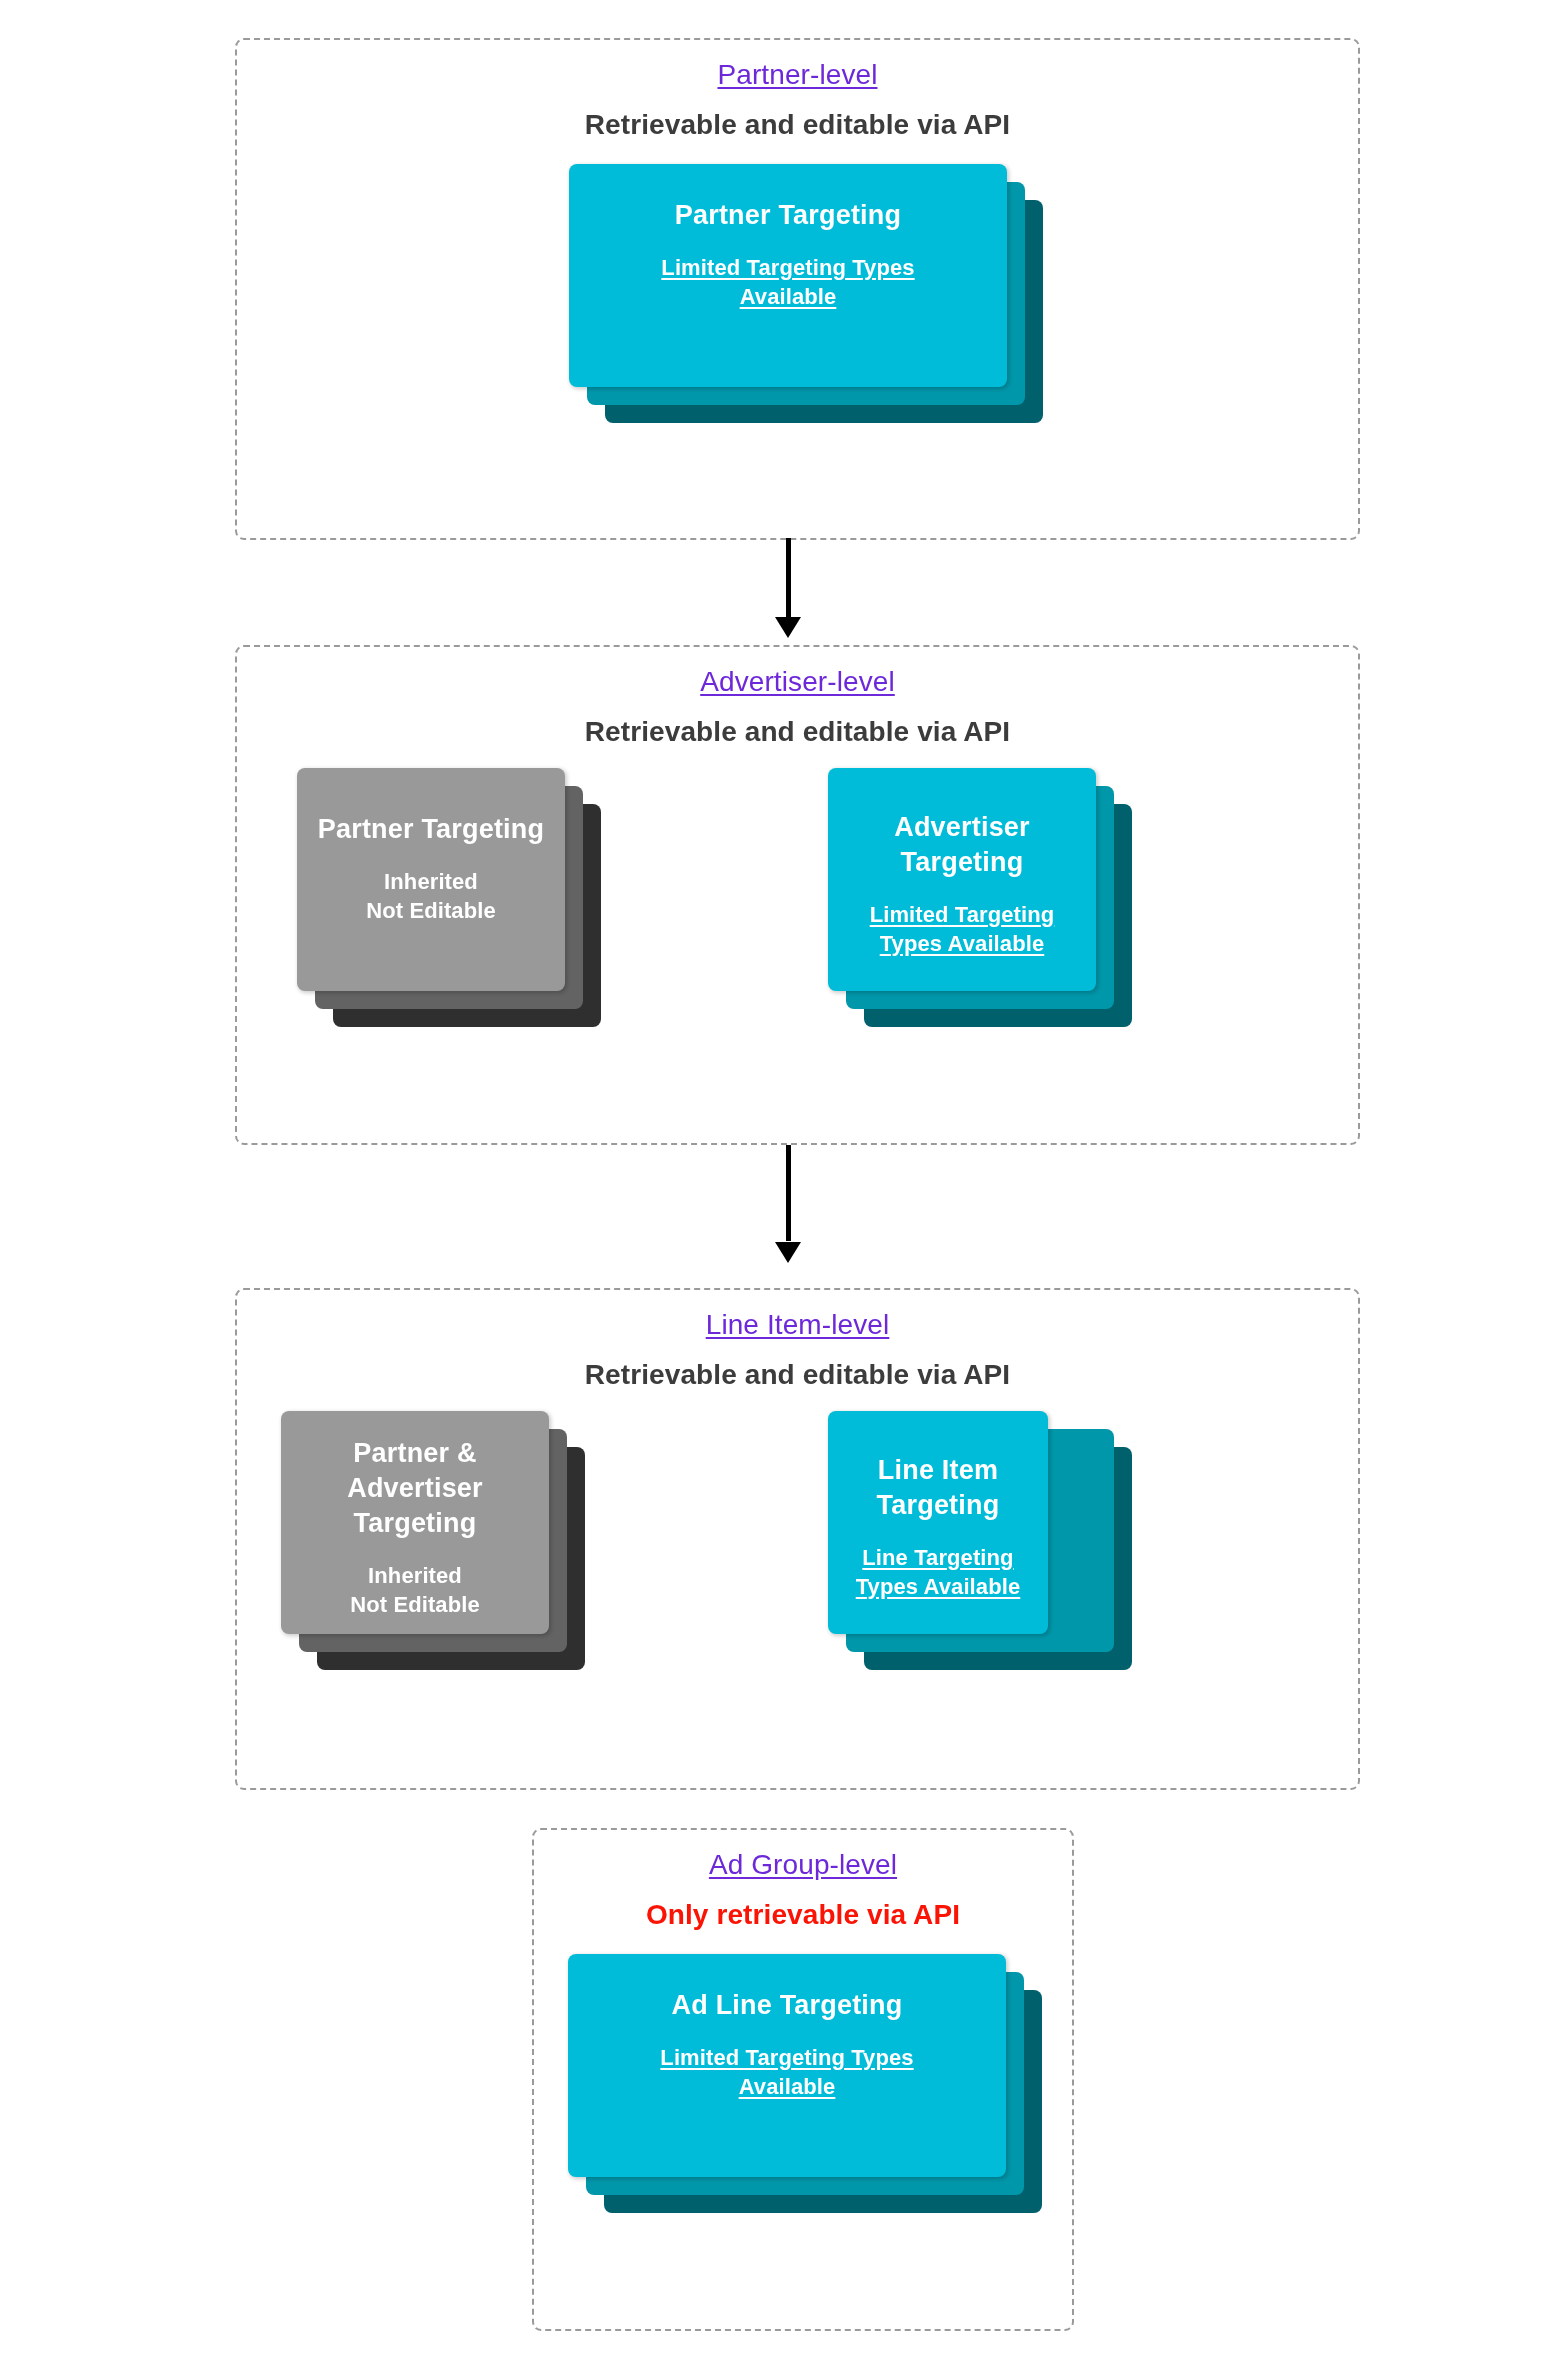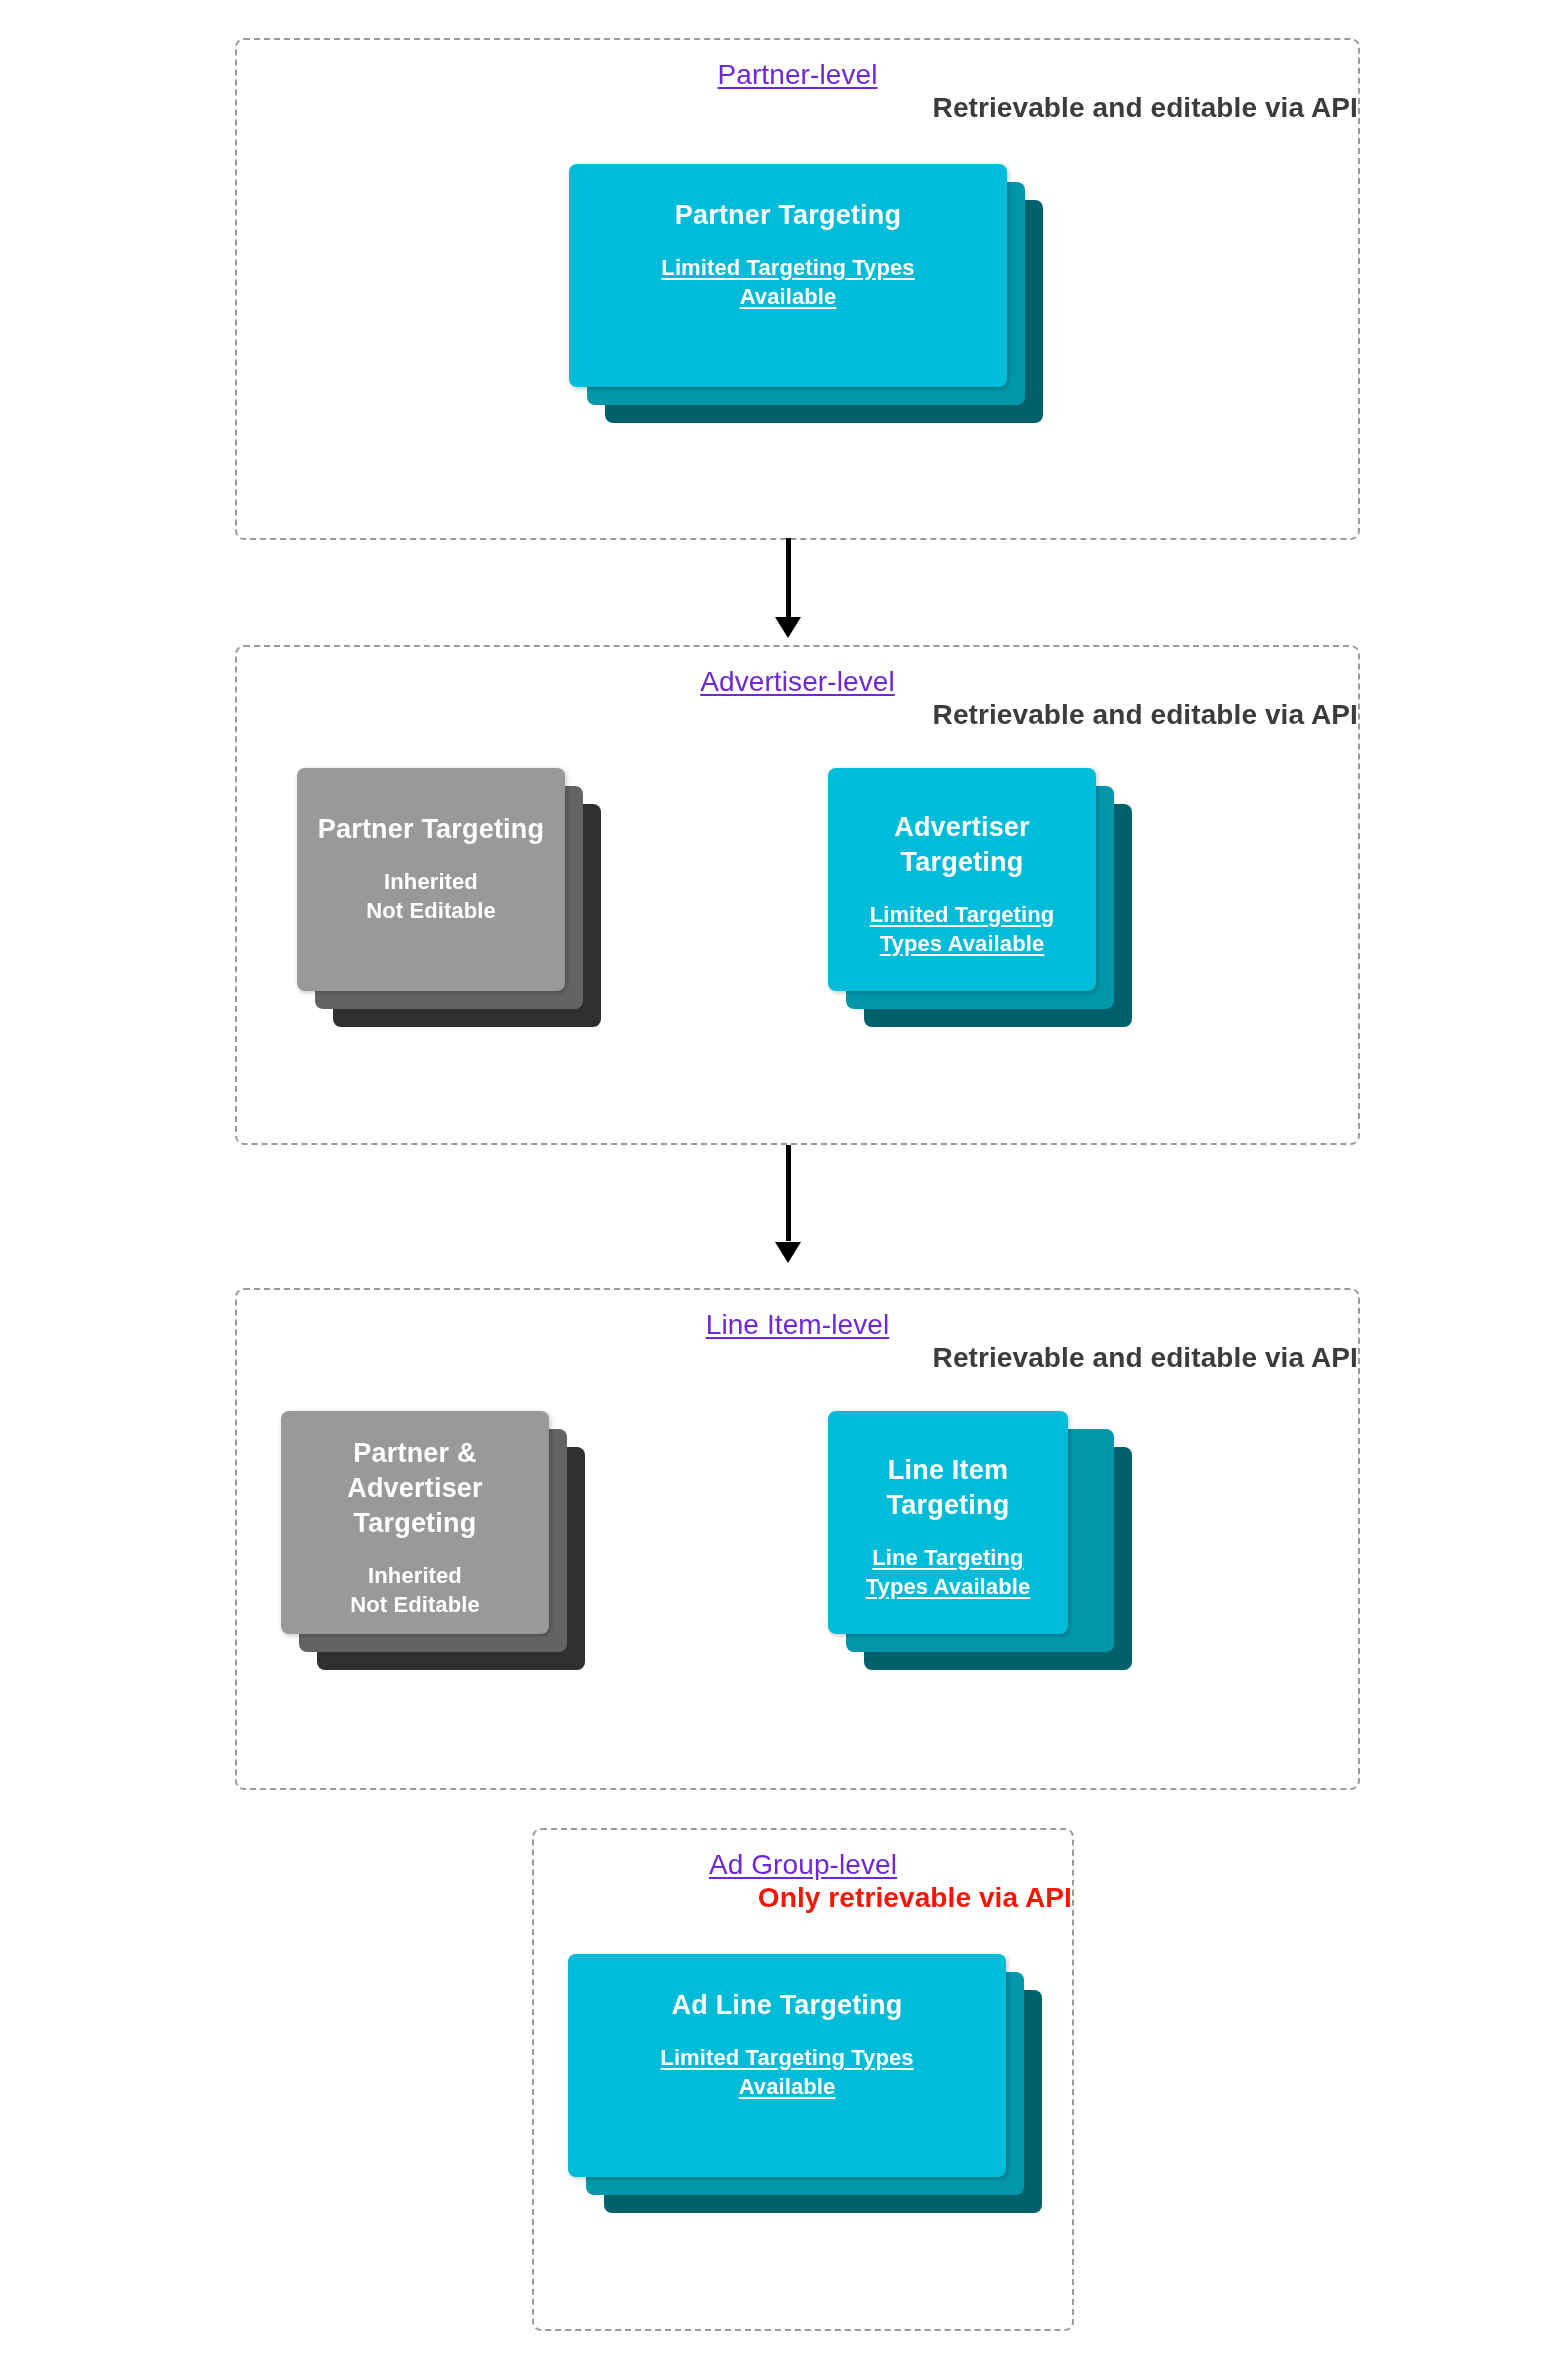--- a/index.html
+++ b/index.html
@@ -39,23 +39,22 @@
     color: #6d28d9;
     text-decoration: underline;
     text-underline-offset: 2.7px;
     letter-spacing: 0.1px;
   }
   .level-api {
     display: block;
     font-size: 28px;
     font-weight: bold;
     color: #3c3c3c;
-    margin-top: 0;
+    margin-top: 17px;
     letter-spacing: 0.1px;
-    text-align: right;
   }
   .level-api.warn {
     color: #fa1405;
   }
 
   
   .card-stack {
     position: absolute;
   }
   .card-layer {
@@ -206,21 +205,21 @@
         <span class="card-title" style="max-width:234px; margin:0 auto;">Partner &amp; Advertiser Targeting</span>
         <span class="card-sub" style="white-space:pre-line; margin-top:19.6px;">Inherited
 Not Editable</span>
       </div>
     </div>
   </div>
 
   <div class="card-stack cy" style="left:591px; top:121px; width:304px; height:259px;">
     <div class="card-layer card-back" style="width:268px; height:223px;"></div>
     <div class="card-layer card-mid" style="width:268px; height:223px;"></div>
-    <div class="card-layer card-front" style="width:240px; height:223px;">
+    <div class="card-layer card-front" style="width:220px; height:223px;">
       <div class="card-body" style="top:42px;">
         <span class="card-title">Line Item Targeting</span>
         <span class="card-sub underlined" style="max-width:223px; margin:19.6px auto 0;">Line Targeting Types Available</span>
       </div>
     </div>
   </div>
 </div>
 
 <div class="level-box" style="left:532px; top:1828px; width:542px; height:503px;">
   <div class="level-heading" style="top:18px;">

